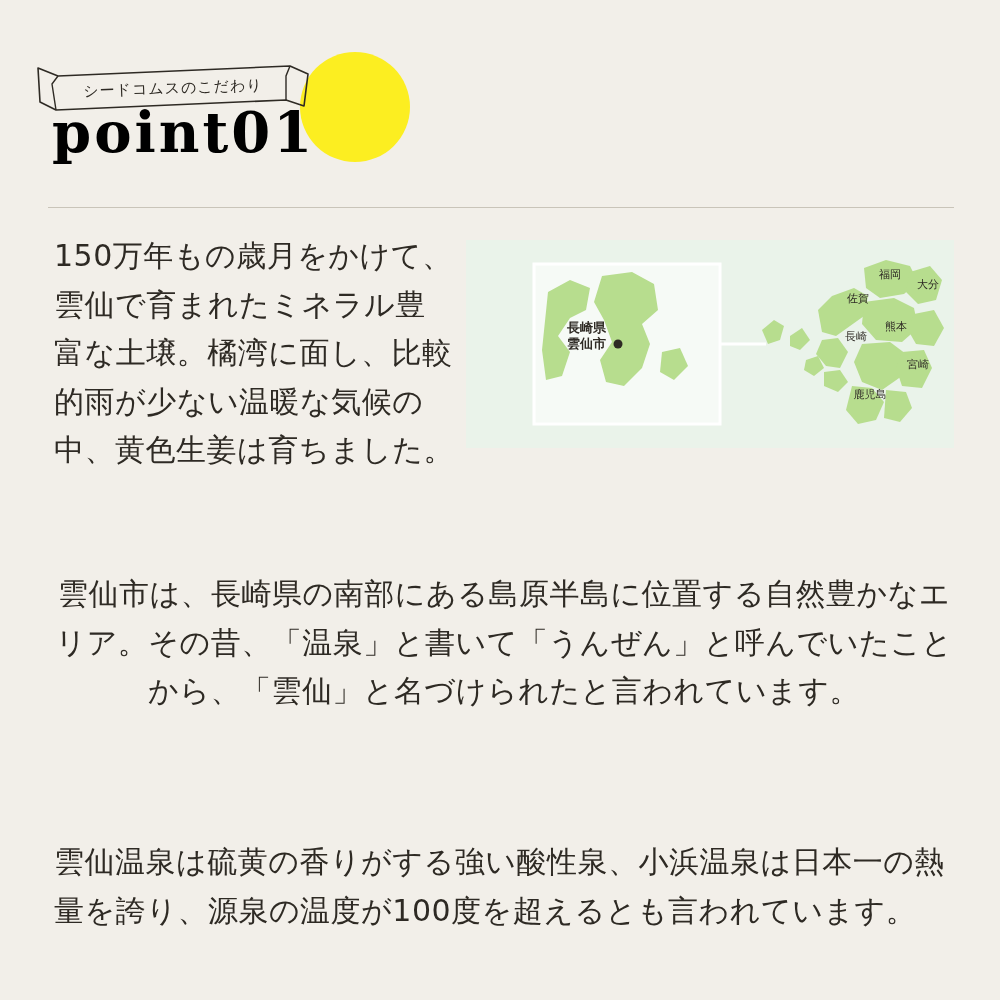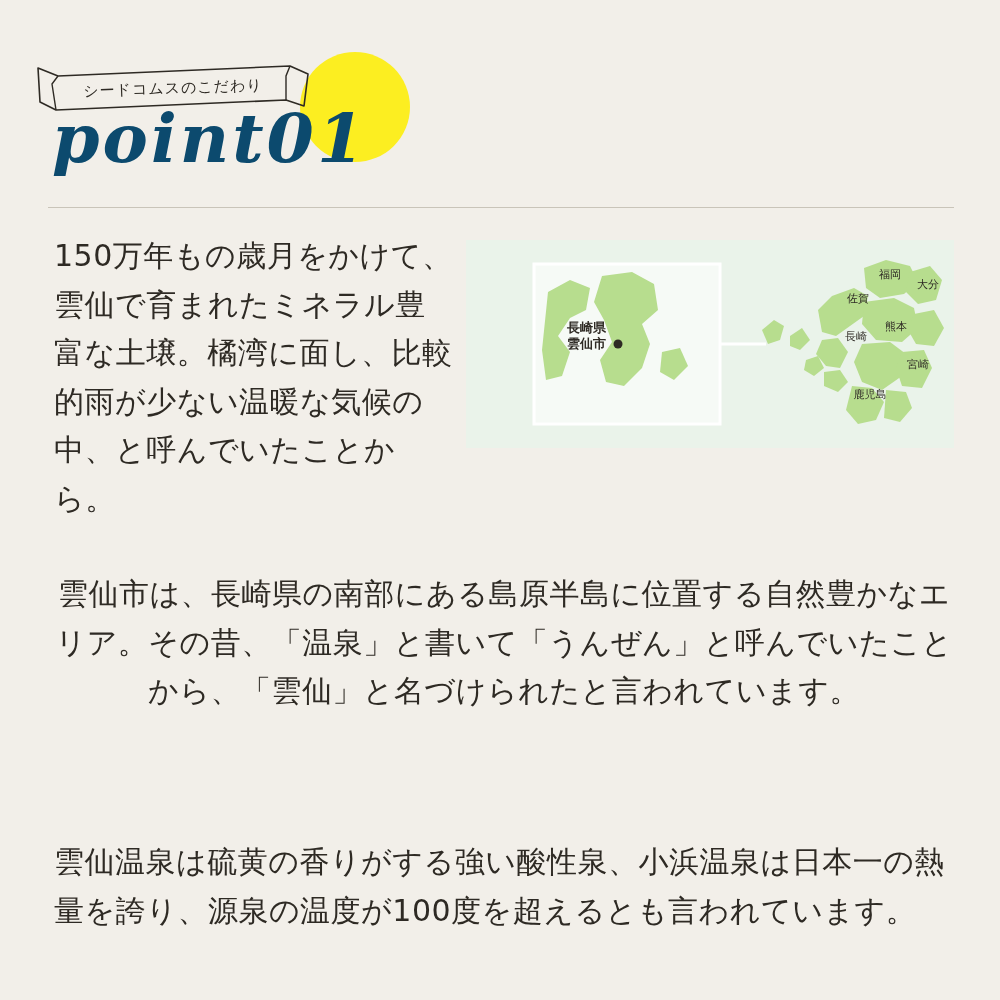--- a/index.html
+++ b/index.html
@@ -63,26 +63,25 @@
     height: 110px;
     background: #fcee21;
     border-radius: 50%;
   }
 
   .point-label {
     position: absolute;
     left: 52px;
     top: 104px;
     font-family: "DejaVu Serif", serif;
-    font-size: 68px;
+    font-size: 56px;
     font-weight: 700;
     letter-spacing: 3px;
-    color: #0c4a6e;
+    color: #000000;
     line-height: 1;
-    font-style: italic;
   }
 
   .headline {
     position: absolute;
     left: 432px;
     top: 66px;
     color: #f2a23c;
     font-family: "DejaVu Sans", sans-serif;
     font-size: 44px;
     font-weight: 700;
@@ -170,21 +169,21 @@
     </div>
 
     <div class="point-label">point01</div>
 
 
     <div class="divider"></div>
   </div>
 
   <div class="content">
 
-    <div class="para para-1">150万年もの歳月をかけて、雲仙で育まれたミネラル豊富な土壌。橘湾に面し、比較的雨が少ない温暖な気候の中、と呼んでいたことから。</div>
+    <div class="para para-1">150万年もの歳月をかけて、雲仙で育まれたミネラル豊富な土壌。橘湾に面し、比較的雨が少ない温暖な気候の中、黄色生姜は育ちました。</div>
 
     <div class="map">
       <svg width="488" height="208" viewBox="0 0 488 208">
         <rect x="0" y="0" width="488" height="208" fill="#eaf3ea"></rect>
 
         <g>
           <rect x="68" y="24" width="186" height="160" fill="#ffffff" opacity="0.55"></rect>
           <rect x="68" y="24" width="186" height="160" fill="none" stroke="#ffffff" stroke-width="3"></rect>
           <path d="M82 52 L104 40 L124 48 L120 70 L104 78 L92 96 L104 112 L96 136 L80 140 L76 110 Z" fill="#b7dd8e"></path>
           <path d="M136 36 L166 32 L188 44 L192 70 L176 84 L184 104 L176 128 L158 146 L140 142 L134 120 L146 102 L138 80 L128 62 Z" fill="#b7dd8e"></path>

